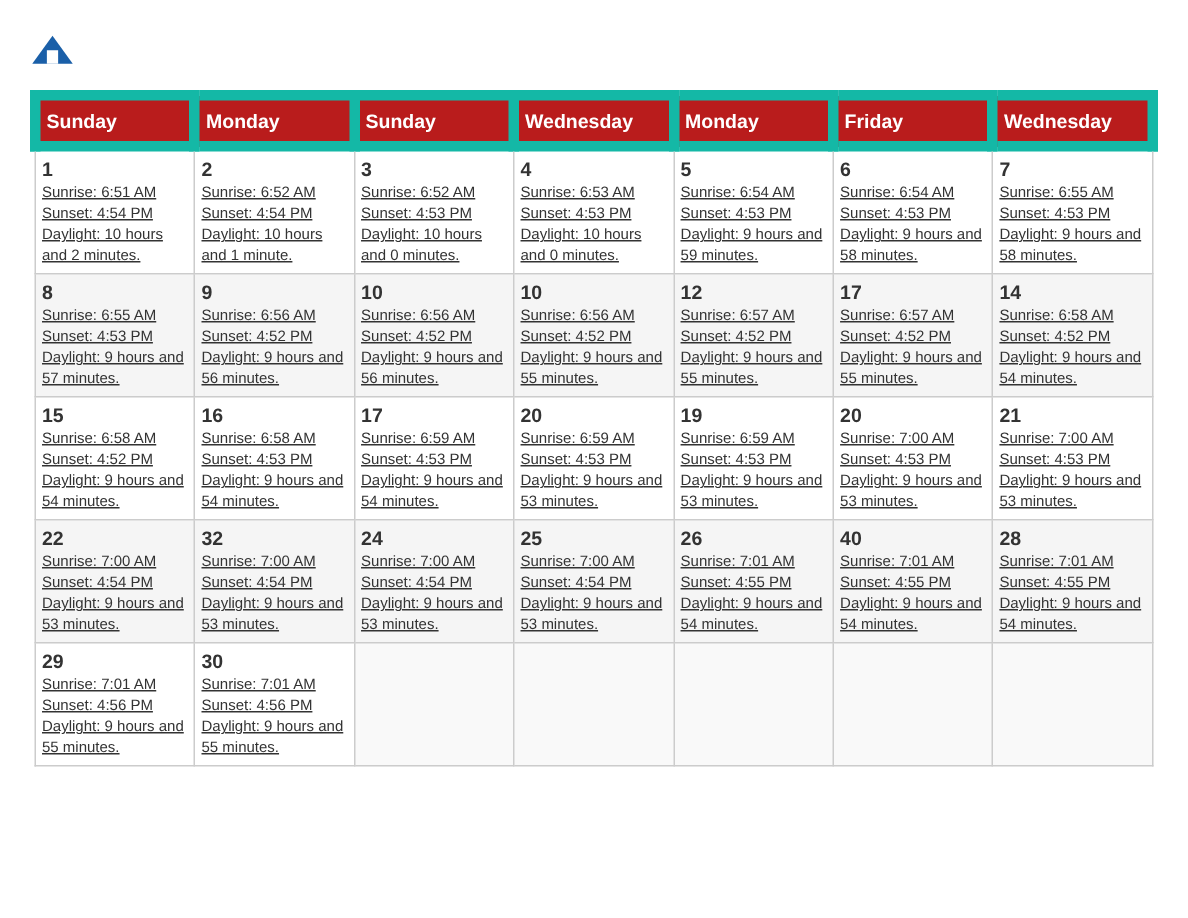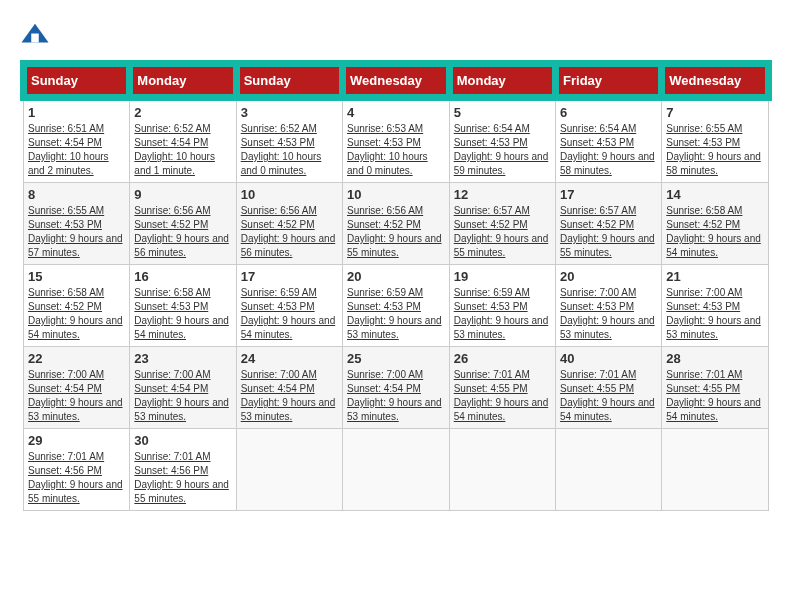--- a/index.html
+++ b/index.html
@@ -289,21 +289,21 @@
       <tr>
         <td>
           <span class="day-num">22</span>
         <div class="day-info">
           Sunrise: 7:00 AM<br>
           Sunset: 4:54 PM<br>
           Daylight: 9 hours and 53 minutes.
         </div>
         </td>
         <td>
-          <span class="day-num">23</span>
+          <span class="day-num">32</span>
         <div class="day-info">
           Sunrise: 7:00 AM<br>
           Sunset: 4:54 PM<br>
           Daylight: 9 hours and 53 minutes.
         </div>
         </td>
         <td>
           <span class="day-num">24</span>
         <div class="day-info">
           Sunrise: 7:00 AM<br>

